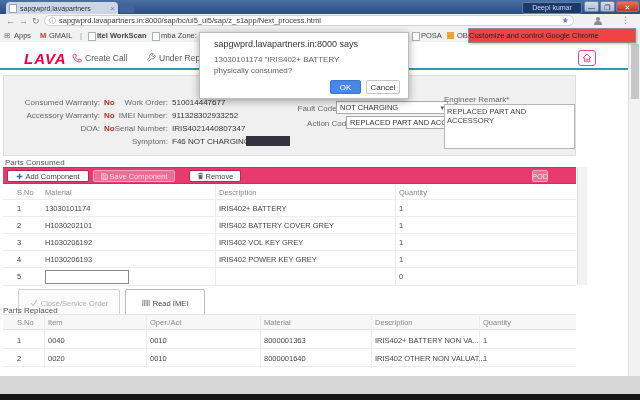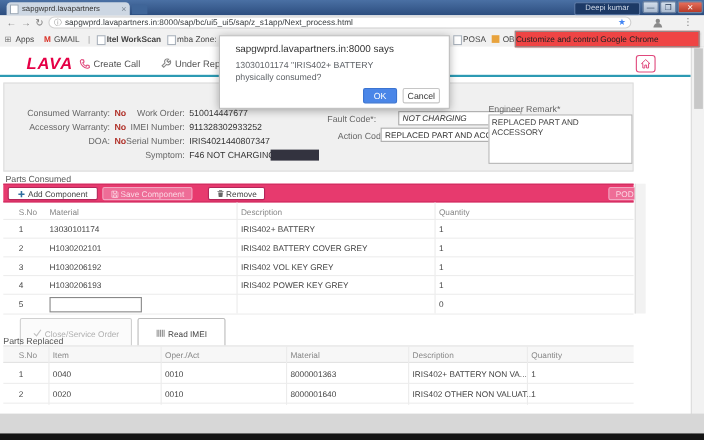--- a/index.html
+++ b/index.html
@@ -166,21 +166,21 @@
   <div class="ab fval nw" style="left:172px;top:98px;">510014447677</div>
   <div class="ab flbl nw" style="left:100px;top:111px;width:68px;">IMEI Number:</div>
   <div class="ab fval nw" style="left:172px;top:111px;">911328302933252</div>
   <div class="ab flbl nw" style="left:100px;top:124px;width:68px;">Serial Number:</div>
   <div class="ab fval nw" style="left:172px;top:124px;">IRIS4021440807347</div>
   <div class="ab flbl nw" style="left:100px;top:137px;width:68px;">Symptom:</div>
   <div class="ab fval nw" style="left:172px;top:137px;">F46 NOT CHARGING</div>
   <div class="ab" style="left:246px;top:136px;width:44px;height:10px;background:#33333f;"></div>
 
   <div class="ab flbl nw" style="left:270px;top:104px;width:72px;">Fault Code*:</div>
-  <div class="ab sel" style="left:362px;top:101px;width:112px;font-style:italic;">
+  <div class="ab sel" style="left:336px;top:101px;width:112px;">
     <span>NOT CHARGING</span>
     <b>▾</b>
   </div>
   <div class="ab flbl nw" style="left:284px;top:119px;width:72px;">Action Code*:</div>
   <div class="ab sel" style="left:346px;top:116px;width:112px;">
     <span>REPLACED PART AND ACCESSO</span>
     <b>▾</b>
   </div>
   <div class="ab flbl nw" style="left:444px;top:95px;width:80px;text-align:left;">Engineer Remark*</div>
   <textarea class="ab remark" style="left: 444px; top: 104px; width: 131px; height: 45px;">REPLACED PART AND ACCESSORY</textarea>
@@ -198,21 +198,21 @@
           <path d="M1 1h6l2 2v6H1z M3 1v3h4V1 M3 6h4v3H3z" fill="none" stroke="#fbd9e5" stroke-width="1"></path>
         </svg>
       <span>Save Component</span>
     </div>
     <div class="ab pbtn pbtn-light" style="left:186px;width:52px;">
       <svg width="7" height="8" viewBox="0 0 10 11">
           <path d="M3 2V1h4v1h2v1H1V2h2z M2 4h6l-.6 6H2.6z" fill="#666"></path>
         </svg>
       <span>Remove</span>
     </div>
-    <div class="ab pbtn pbtn-dis" style="left:550px;width:30px;">
+    <div class="ab pbtn pbtn-dis" style="left:529px;width:16px;">
       <span>POD</span>
     </div>
   </div>
 
   <div class="ab rowline" style="top:184px;height:15px;"></div>
   <span class="ab th" style="left:17px;top:188px;">S.No</span>
   <span class="ab th" style="left:45px;top:188px;">Material</span>
   <span class="ab th" style="left:219px;top:188px;">Description</span>
   <span class="ab th" style="left:399px;top:188px;">Quantity</span>
   <div class="ab colline" style="left:215px;top:184px;height:101px;"></div>

